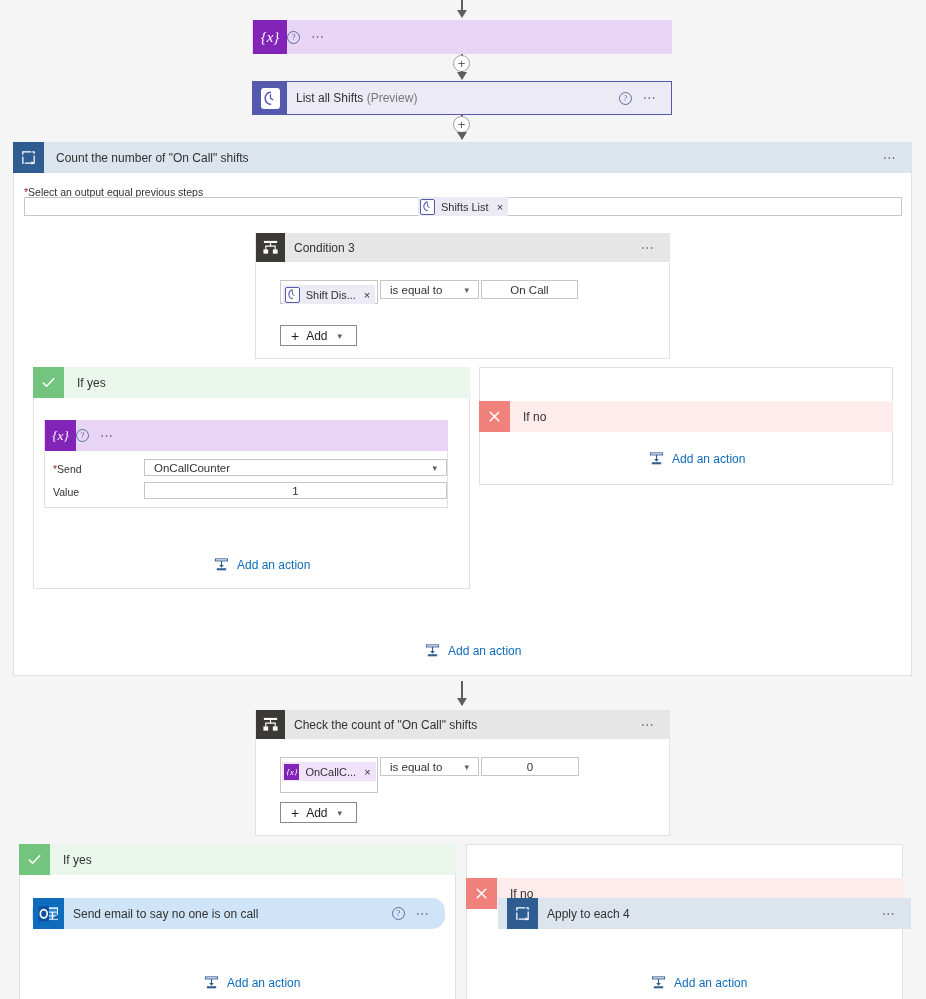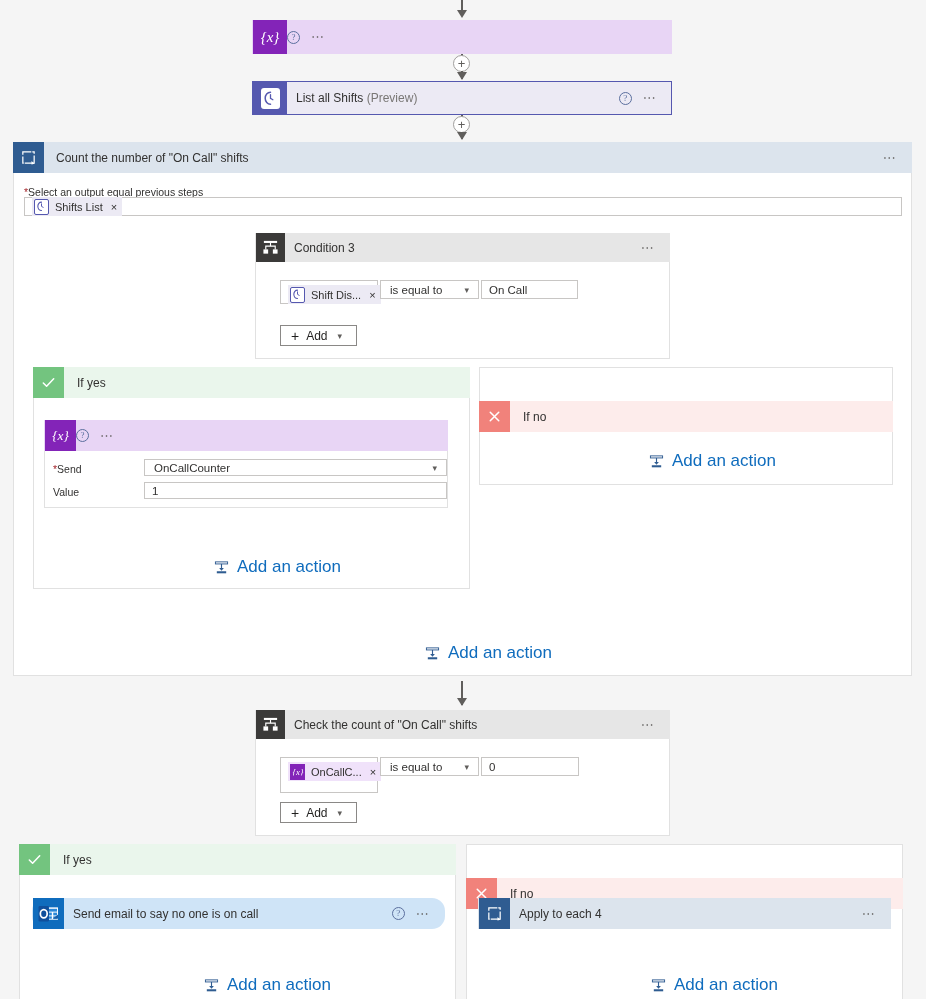--- a/index.html
+++ b/index.html
@@ -79,21 +79,21 @@
   .scope-header .ico { width: 31px; height: 31px; flex: 0 0 31px;
     background: #2f5c91; display:flex; align-items:center; justify-content:center; }
   .scope-header .title { padding-left: 12px; font-size: 12px; flex: 1 1 auto; }
   .scope-header .meta { padding-right: 14px; }
 
   
   .field-label { position:absolute; font-size: 10.5px; color: #323130; }
   .req { color: #a4262c; }
   .inputbox {
     position: absolute; background: #fff; border: 1px solid #c8c6c4;
-    display: flex; align-items: center; padding: 0 7px; font-size: 11.5px;
+    display: flex; align-items: center; padding: 0 7px; font-size: 11.5px; justify-content: center;
   }
   .inputbox.plain { color: #323130; }
   .selectbox {
     position: absolute; background: #fff; border: 1px solid #c8c6c4;
     display: flex; align-items: center; justify-content: space-between;
     padding: 0 9px 0 9px; font-size: 11.5px; color: #323130;
   }
   .chev { color: #605e5c; font-size: 9px; }
 
   
@@ -125,21 +125,21 @@
     display:flex; align-items:center; justify-content:center; }
   .branch-head .blabel { padding-left: 13px; font-size: 12px; color:#323130; }
   .branch-head.yes { background: #eaf6ec; }
   .branch-head.yes .bico { background: #73c47f; }
   .branch-head.no { background: #fdeceb; margin-top: 34px; }
   .branch-head.no .bico { background: #f1827b; }
 
   
   .add-action {
     position: absolute; display: flex; align-items: center; gap: 8px;
-    color: #0f6cbd; font-size: 17px; cursor: pointer;
+    color: #0f6cbd; font-size: 12px; cursor: pointer;
   }
 
   
   .formpanel { position: absolute; background:#fff; border:1px solid #e1e1e1; border-top:none; }
 </style>
 </head>
 <body>
 
 <div id="canvas">
 
@@ -423,21 +423,21 @@
   <div class="branch" style="left:466px; top:844px; width:437px; height:160px;"></div>
   <div class="branch-head no" style="left:466px; top:844px; width:437px;">
     <div class="bico">
       <svg width="17" height="17" viewBox="0 0 18 18">
         <path d="M4.5 4.5 L13.5 13.5 M13.5 4.5 L4.5 13.5" fill="none" stroke="#fff" stroke-width="1.6" stroke-linecap="round"></path>
       </svg>
     </div>
     <div class="blabel">If no</div>
   </div>
 
-  <div class="card scope" style="left:478px; top:898px; width:413px; height:31px;">
+  <div class="card scope" style="left:498px; top:898px; width:413px; height:31px;padding-left:8px;">
     <div class="ico" style="width:31px;height:31px;flex:0 0 31px;">
       <svg width="17" height="17" viewBox="0 0 18 18">
         <path d="M3 6 L3 3 L12 3" fill="none" stroke="#fff" stroke-width="1.3"></path>
         <path d="M15 7 L15 15 L5 15" fill="none" stroke="#fff" stroke-width="1.3"></path>
         <path d="M3 8 L3 15 L4 15" fill="none" stroke="#fff" stroke-width="1.3"></path>
         <path d="M13 3 L15 3 L15 5" fill="none" stroke="#fff" stroke-width="1.3"></path>
         <path d="M12.2 12.6 L15.2 15.6 L12.2 16.4 Z" fill="#fff"></path>
       </svg>
     </div>
     <div class="title">Apply to each 4</div>

